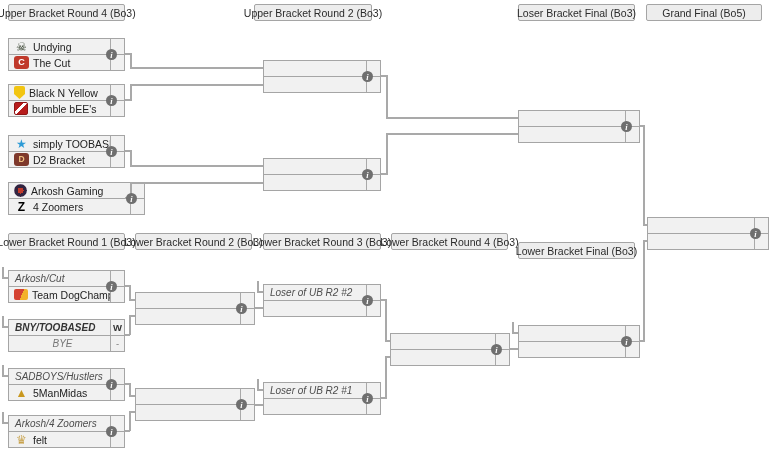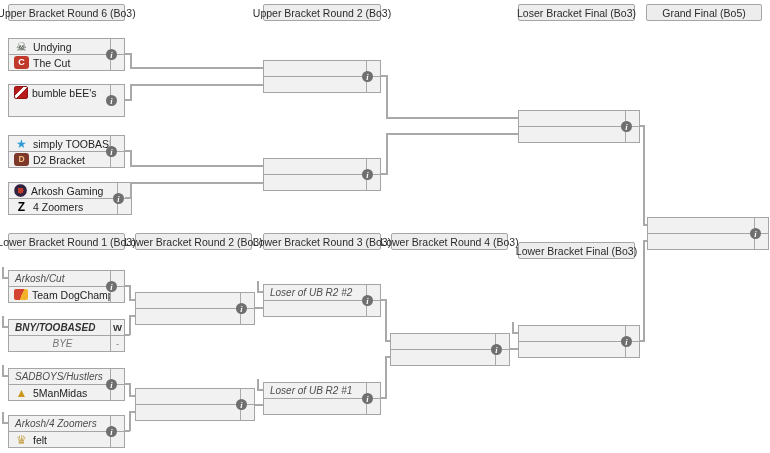--- a/index.html
+++ b/index.html
@@ -35,22 +35,22 @@
   .icon-arkosh-gaming{background:radial-gradient(circle at 50% 50%,#c0392b 0 3px,#31233f 3px 6px,#5b4a6b 6px);border-radius:50%;width:13px;height:13px;}
   .icon-4-zoomers{font-weight:bold;font-size:12px;}
   .icon-team-dogchamp{background:linear-gradient(115deg,#d44231 55%,#f3b229 55%);border-radius:2px;width:14px;height:11px;}
   .icon-undying,.icon-simply-toobased,.icon-5manmidas,.icon-felt{font-size:12px;}
 </style>
 </head>
 <body>
 
 <div id="stage">
 
-  <div class="hdr" style="left:8px;top:4px;width:117px">Upper Bracket Round 6 (Bo3)</div>
-  <div class="hdr" style="left:263px;top:4px;width:118px">Upper Bracket Round 2 (Bo3)</div>
+  <div class="hdr" style="left:8px;top:4px;width:117px">Upper Bracket Round 4 (Bo3)</div>
+  <div class="hdr" style="left:254px;top:4px;width:118px">Upper Bracket Round 2 (Bo3)</div>
   <div class="hdr" style="left:518px;top:4px;width:117px">Loser Bracket Final (Bo3)</div>
   <div class="hdr" style="left:646px;top:4px;width:116px">Grand Final (Bo5)</div>
   <div class="hdr" style="left:8px;top:233px;width:117px">Lower Bracket Round 1 (Bo3)</div>
   <div class="hdr" style="left:135px;top:233px;width:117px">Lower Bracket Round 2 (Bo3)</div>
   <div class="hdr" style="left:263px;top:233px;width:118px">Lower Bracket Round 3 (Bo3)</div>
   <div class="hdr" style="left:391px;top:233px;width:117px">Lower Bracket Round 4 (Bo3)</div>
   <div class="hdr" style="left:518px;top:242px;width:117px">Lower Bracket Final (Bo3)</div>
 
   <div class="match" style="left:8px;top:38px;width:117px">
     <div class="trow top">
@@ -60,20 +60,25 @@
     </div>
     <div class="trow">
       <span class="ticon icon-the-cut" style="color: rgb(255, 255, 255); background: rgb(192, 57, 43);">C</span>
       <span class="tname">The Cut</span>
       <span class="tscore"></span>
     </div>
     <span class="minfo">i</span>
   </div>
 
   <div class="match" style="left:8px;top:84px;width:117px">
+    <div class="trow top">
+      <span class="ticon icon-black-n-yellow" style="background: rgb(242, 197, 17);"></span>
+      <span class="tname">Black N Yellow</span>
+      <span class="tscore"></span>
+    </div>
     <div class="trow">
       <span class="ticon icon-bumble-bees"></span>
       <span class="tname">bumble bEE's</span>
       <span class="tscore"></span>
     </div>
     <span class="minfo">i</span>
   </div>
 
   <div class="match" style="left:8px;top:135px;width:117px">
     <div class="trow top">
@@ -82,21 +87,21 @@
       <span class="tscore"></span>
     </div>
     <div class="trow">
       <span class="ticon icon-d2-hustlers" style="color: rgb(240, 192, 128); background: rgb(126, 56, 43);">D</span>
       <span class="tname">D2 Bracket</span>
       <span class="tscore"></span>
     </div>
     <span class="minfo">i</span>
   </div>
 
-  <div class="match" style="left:8px;top:182px;width:124px">
+  <div class="match" style="left:8px;top:182px;width:137px">
     <div class="trow top">
       <span class="ticon icon-arkosh-gaming"></span>
       <span class="tname">Arkosh Gaming</span>
       <span class="tscore"></span>
     </div>
     <div class="trow">
       <span class="ticon icon-4-zoomers" style="color: rgb(0, 0, 0);">Z</span>
       <span class="tname">4 Zoomers</span>
       <span class="tscore"></span>
     </div>

